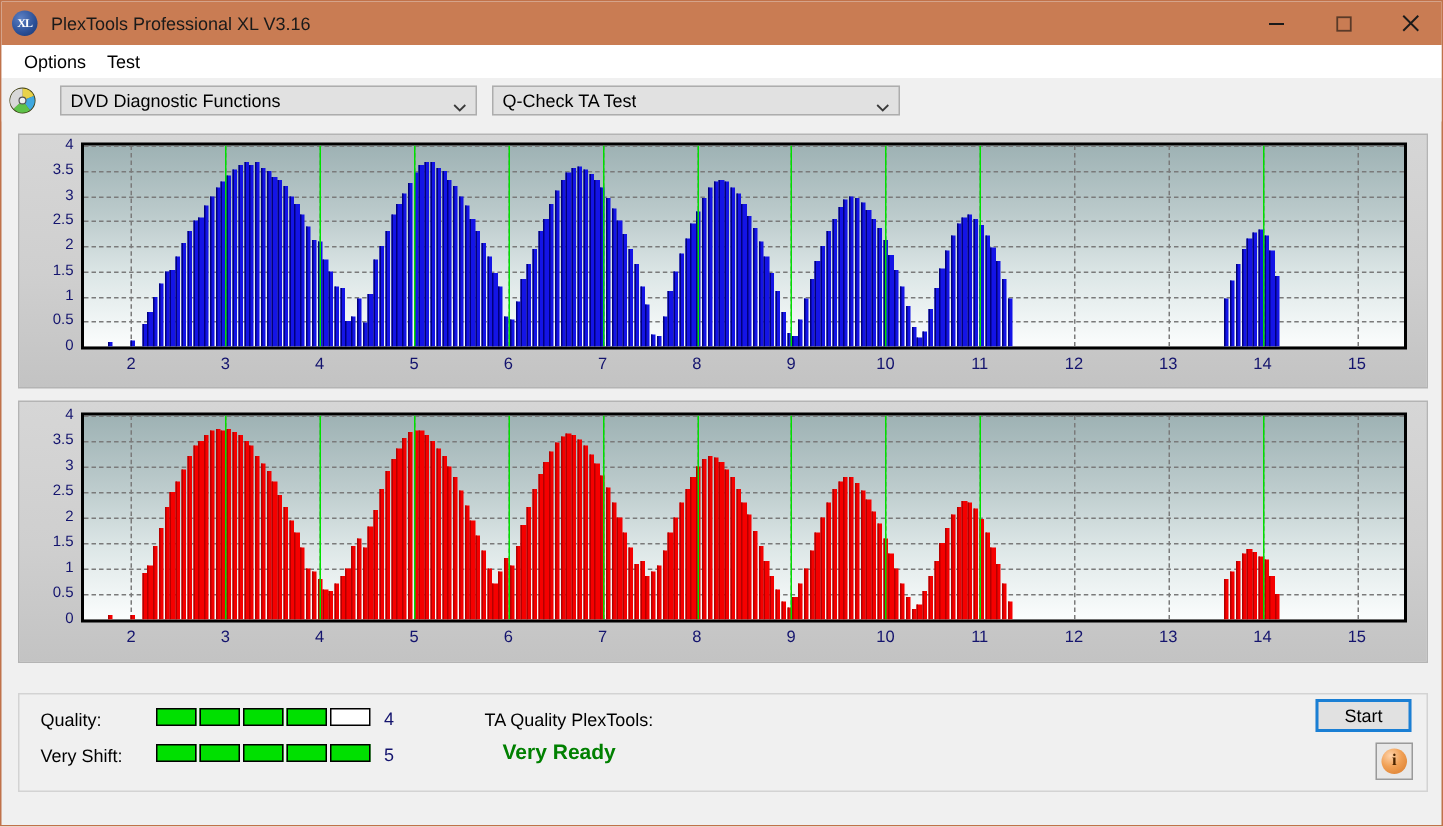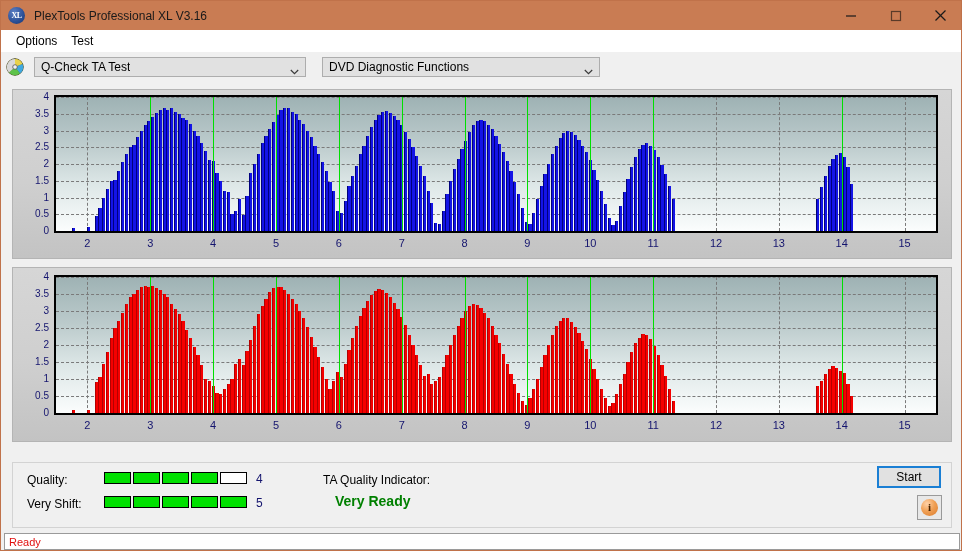--- a/index.html
+++ b/index.html
@@ -328,30 +328,30 @@
     <div class="disc-icon">
       <svg width="18" height="18" viewBox="0 0 18 18">
         <circle cx="9" cy="9" r="8.2" fill="#6b6b2a" stroke="#3a3a10" stroke-width="1"></circle>
         <path d="M9 9 L9 1 A8 8 0 0 1 16.5 6 Z" fill="#e8d24a"></path>
         <path d="M9 9 L16.5 6 A8 8 0 0 1 14 15.5 Z" fill="#3fa8e0"></path>
         <path d="M9 9 L14 15.5 A8 8 0 0 1 3 14.5 Z" fill="#5ec24a"></path>
         <path d="M9 9 L3 14.5 A8 8 0 0 1 9 1 Z" fill="#d8d8d8"></path>
         <circle cx="9" cy="9" r="2.3" fill="#f0f0f0" stroke="#555" stroke-width="0.8"></circle>
       </svg>
     </div>
-    <div class="combo" id="combo-test">
-      <div class="lbl">Q-Check TA Test</div>
+    <div class="combo" id="combo-func">
+      <div class="lbl">DVD Diagnostic Functions</div>
       <div class="arrow">
         <svg width="9" height="6" viewBox="0 0 9 6">
             <polyline points="0.8,1 4.5,4.6 8.2,1" fill="none" stroke="#3a3a3a" stroke-width="1.2"></polyline>
           </svg>
       </div>
     </div>
-    <div class="combo" id="combo-func">
-      <div class="lbl">DVD Diagnostic Functions</div>
+    <div class="combo" id="combo-test">
+      <div class="lbl">Q-Check TA Test</div>
       <div class="arrow">
         <svg width="9" height="6" viewBox="0 0 9 6">
             <polyline points="0.8,1 4.5,4.6 8.2,1" fill="none" stroke="#3a3a3a" stroke-width="1.2"></polyline>
           </svg>
       </div>
     </div>
   </div>
 
   <div class="chart-panel" id="chart1">
     <div class="ylabels" id="y1" style="left: 0px; top: 5px; width: 36px; height: 138px;">
@@ -829,28 +829,25 @@
     <div class="metric-label" style="left:14px; top:34px;">Very Shift:</div>
     <div class="meter" id="peak-meter" style="left:91px; top:33px;">
         <div class="cell on"></div>
         <div class="cell on"></div>
         <div class="cell on"></div>
         <div class="cell on"></div>
         <div class="cell on"></div>
       </div>
     <div class="meter-val" style="left:243px; top:33px;">5</div>
 
-    <div class="ta-label">TA Quality Indicator:</div>
+    <div class="ta-label">TA Quality PlexTools:</div>
     <div class="ta-value">Very Ready</div>
 
     <div class="start-btn">Start</div>
     <div class="info-btn">
       <div class="info-ball">
         <span>i</span>
       </div>
     </div>
   </div>
 
-  <div class="statusbar">
-    <span>Ready</span>
-  </div>
 
 </div>
 
 </body></html>

